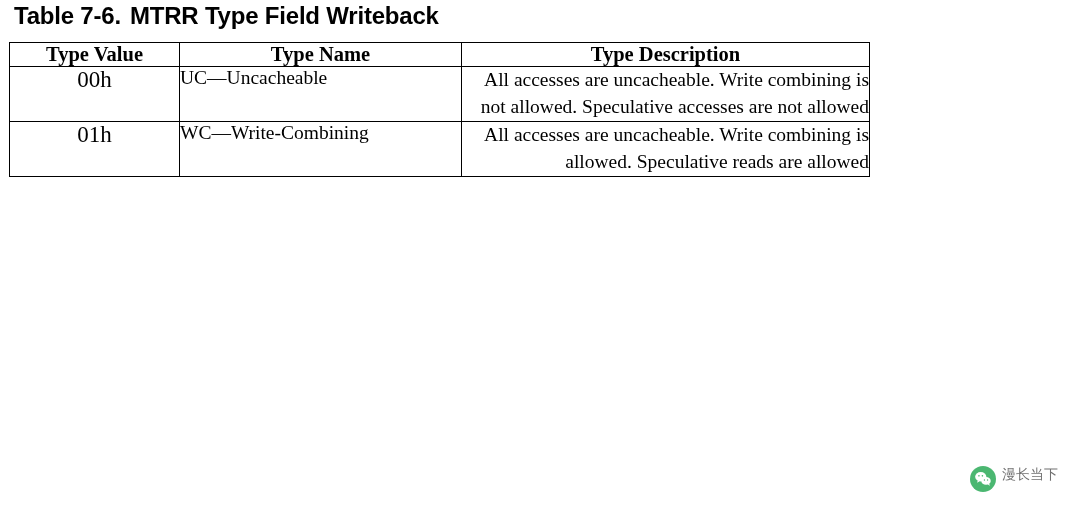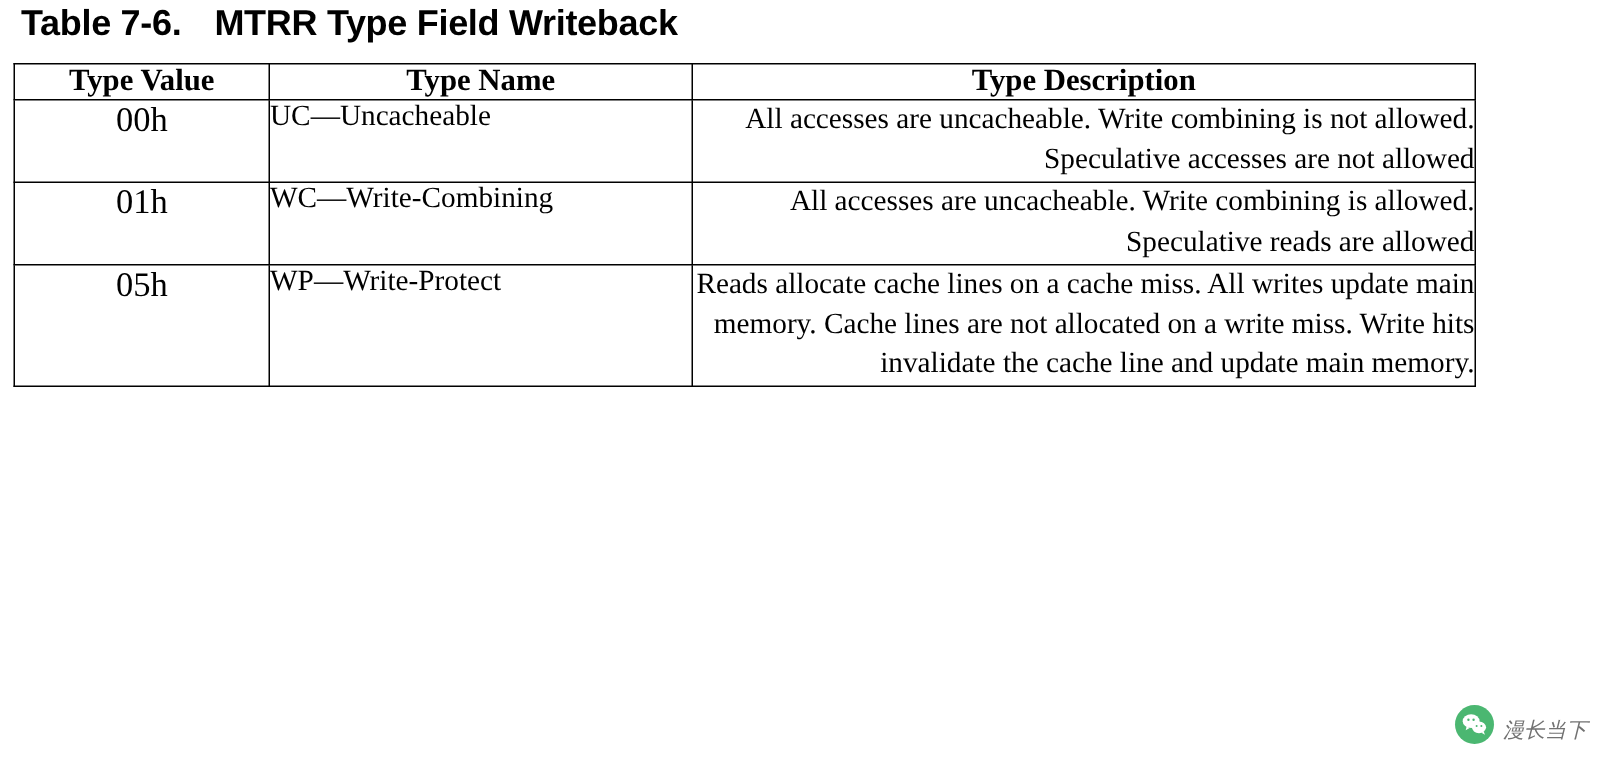--- a/index.html
+++ b/index.html
@@ -25,27 +25,27 @@
     left: 14px;
     top: 2px;
     font-family: "Liberation Sans", sans-serif;
     font-weight: bold;
     font-size: 24px;
     color: #000000;
     white-space: nowrap;
     letter-spacing: -0.2px;
   }
   .caption .caption-num {
-    margin-right: 22px;
+    margin-right: 9px;
   }
   table.mtrr {
     position: absolute;
     left: 9px;
     top: 42px;
-    width: 975px;
+    width: 861px;
     border-collapse: collapse;
     table-layout: fixed;
   }
   table.mtrr td, table.mtrr th {
     border: 1px solid #000000;
     padding: 0;
     vertical-align: top;
   }
   th.hdr {
     text-align: center;
@@ -74,27 +74,26 @@
   col.c-name { width: 282px; }
   col.c-desc { width: auto; }
 
   
   .watermark {
     position: absolute;
     right: 12px;
     bottom: 8px;
     height: 30px;
     display: flex;
-    align-items: flex-end;
+    align-items: flex-start;
     gap: 6px;
     background: rgba(255,255,255,0.55);
     border-radius: 15px;
     padding: 1px 10px 1px 3px;
     opacity: 0.78;
-    font-style: italic;
   }
   .watermark .wm-logo {
     width: 26px;
     height: 26px;
     border-radius: 50%;
     background: #19a34a;
     display: flex;
     align-items: center;
     justify-content: center;
   }
@@ -132,25 +131,20 @@
       <tr>
         <td class="val">00h</td>
         <td class="name">UC—Uncacheable</td>
         <td class="desc">All accesses are uncacheable. Write combining is not allowed. Speculative accesses are not allowed</td>
       </tr>
       <tr>
         <td class="val">01h</td>
         <td class="name">WC—Write-Combining</td>
         <td class="desc">All accesses are uncacheable. Write combining is allowed. Speculative reads are allowed</td>
       </tr>
-      <tr>
-        <td class="val">05h</td>
-        <td class="name">WP—Write-Protect</td>
-        <td class="desc">Reads allocate cache lines on a cache miss. All writes update main memory. Cache lines are not allocated on a write miss. Write hits invalidate the cache line and update main memory.</td>
-      </tr>
     </tbody>
   </table>
 
   <div class="watermark">
     <span class="wm-logo">
       <svg width="18" height="18" viewBox="0 0 24 24" aria-hidden="true">
         <ellipse cx="9" cy="9" rx="7.5" ry="6.2" fill="#ffffff"></ellipse>
         <polygon points="5,13.5 4.2,17 7.6,15" fill="#ffffff"></polygon>
         <circle cx="6.6" cy="7.8" r="1.05" fill="#19a34a"></circle>
         <circle cx="11.2" cy="7.8" r="1.05" fill="#19a34a"></circle>

